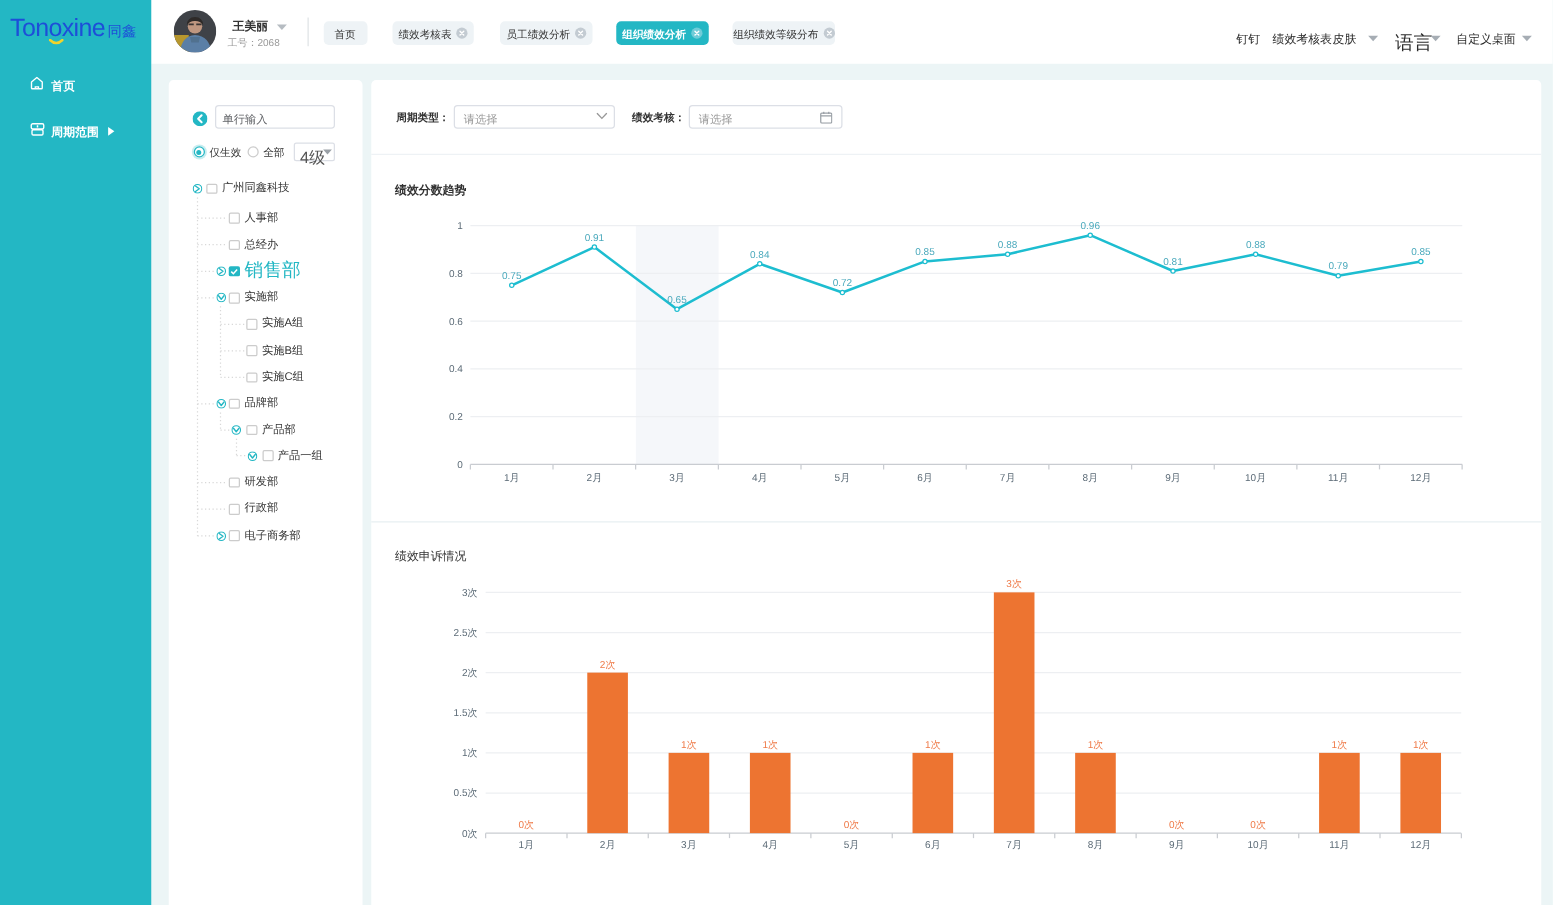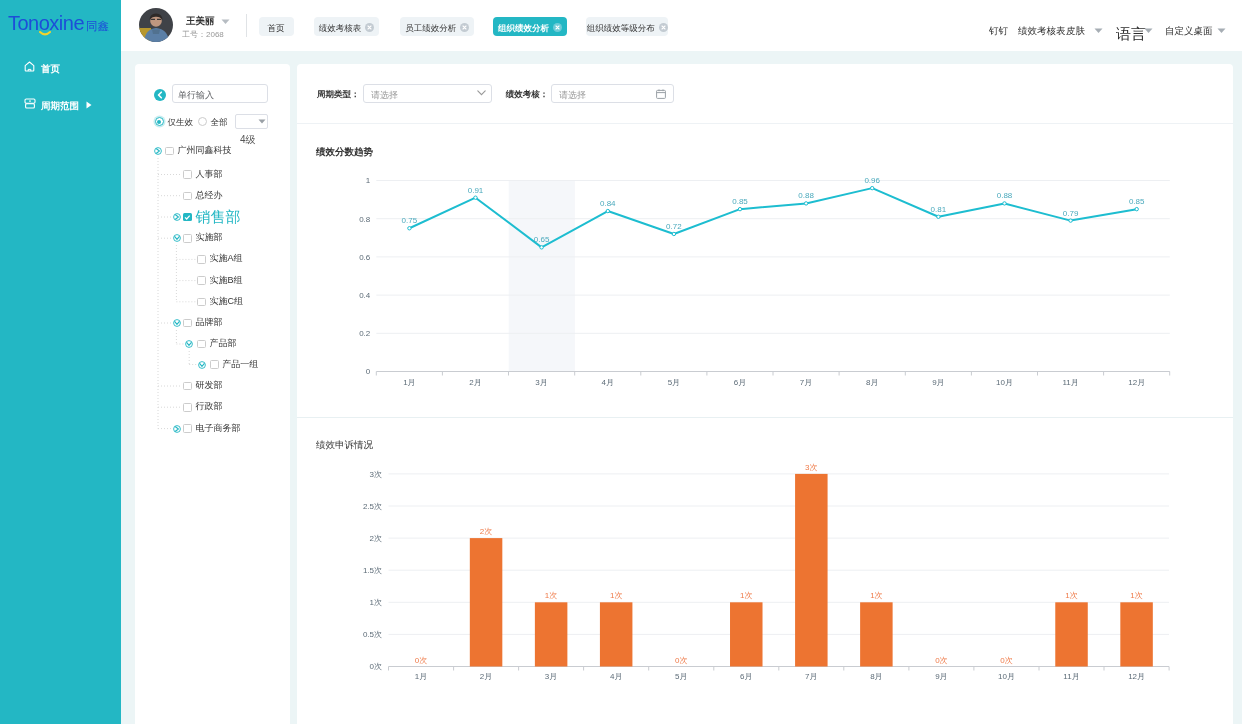--- a/index.html
+++ b/index.html
@@ -90,21 +90,21 @@
   </svg>
 <div class="abs" style="left:172px;top:84px;width:96px;height:19px;background:#fff;border:1px solid #dcdfe6;border-radius:3px"></div>
 <div class="abs" style="left:178px;top:89px;font-size:9px;color:#606266">单行输入</div>
 
 <div class="abs" style="left:154.6px;top:117px;width:9px;height:9px;border-radius:50%;border:1px solid #23b7c4;box-shadow:0 0 0 1.5px rgba(35,183,196,0.25)"></div>
 <div class="abs" style="left:157.1px;top:119.5px;width:4px;height:4px;border-radius:50%;background:#23b7c4"></div>
 <div class="abs" style="left:167.5px;top:116.5px;font-size:8.5px;color:#333">仅生效</div>
 <div class="abs" style="left:197.5px;top:117px;width:9px;height:9px;border-radius:50%;border:1px solid #ccc;background:#fff"></div>
 <div class="abs" style="left:210.5px;top:116.5px;font-size:8.5px;color:#333">全部</div>
 <div class="abs" style="left:234.5px;top:113.5px;width:33.5px;height:15px;background:#fff;border:1px solid #dcdfe6;border-radius:2px"></div>
-<div class="abs" style="left:240px;top:133px;font-size:10px;color:#555">4级</div>
+<div class="abs" style="left:240px;top:117px;font-size:13px;color:#555">4级</div>
 <svg class="abs" style="left:257.5px;top:119px" width="8" height="5" viewBox="0 0 8 5">
     <path d="M0.5,0.5 L4,4.5 L7.5,0.5 Z" fill="#9aa0a6"></path>
   </svg>
 
 <svg style="position:absolute;left:135px;top:64px" width="155" height="660" viewBox="0 0 155 660">
     <line x1="23.0" y1="94.0" x2="23.0" y2="364.6" stroke="#d8d8d8" stroke-width="1" stroke-dasharray="1,2"></line>
     <line x1="23.0" y1="110.5" x2="46.5" y2="110.5" stroke="#d8d8d8" stroke-width="1" stroke-dasharray="1,2"></line>
     <line x1="23.0" y1="131.7" x2="46.5" y2="131.7" stroke="#d8d8d8" stroke-width="1" stroke-dasharray="1,2"></line>
     <line x1="23.0" y1="153.0" x2="37.0" y2="153.0" stroke="#d8d8d8" stroke-width="1" stroke-dasharray="1,2"></line>
     <line x1="23.0" y1="174.2" x2="37.0" y2="174.2" stroke="#d8d8d8" stroke-width="1" stroke-dasharray="1,2"></line>

